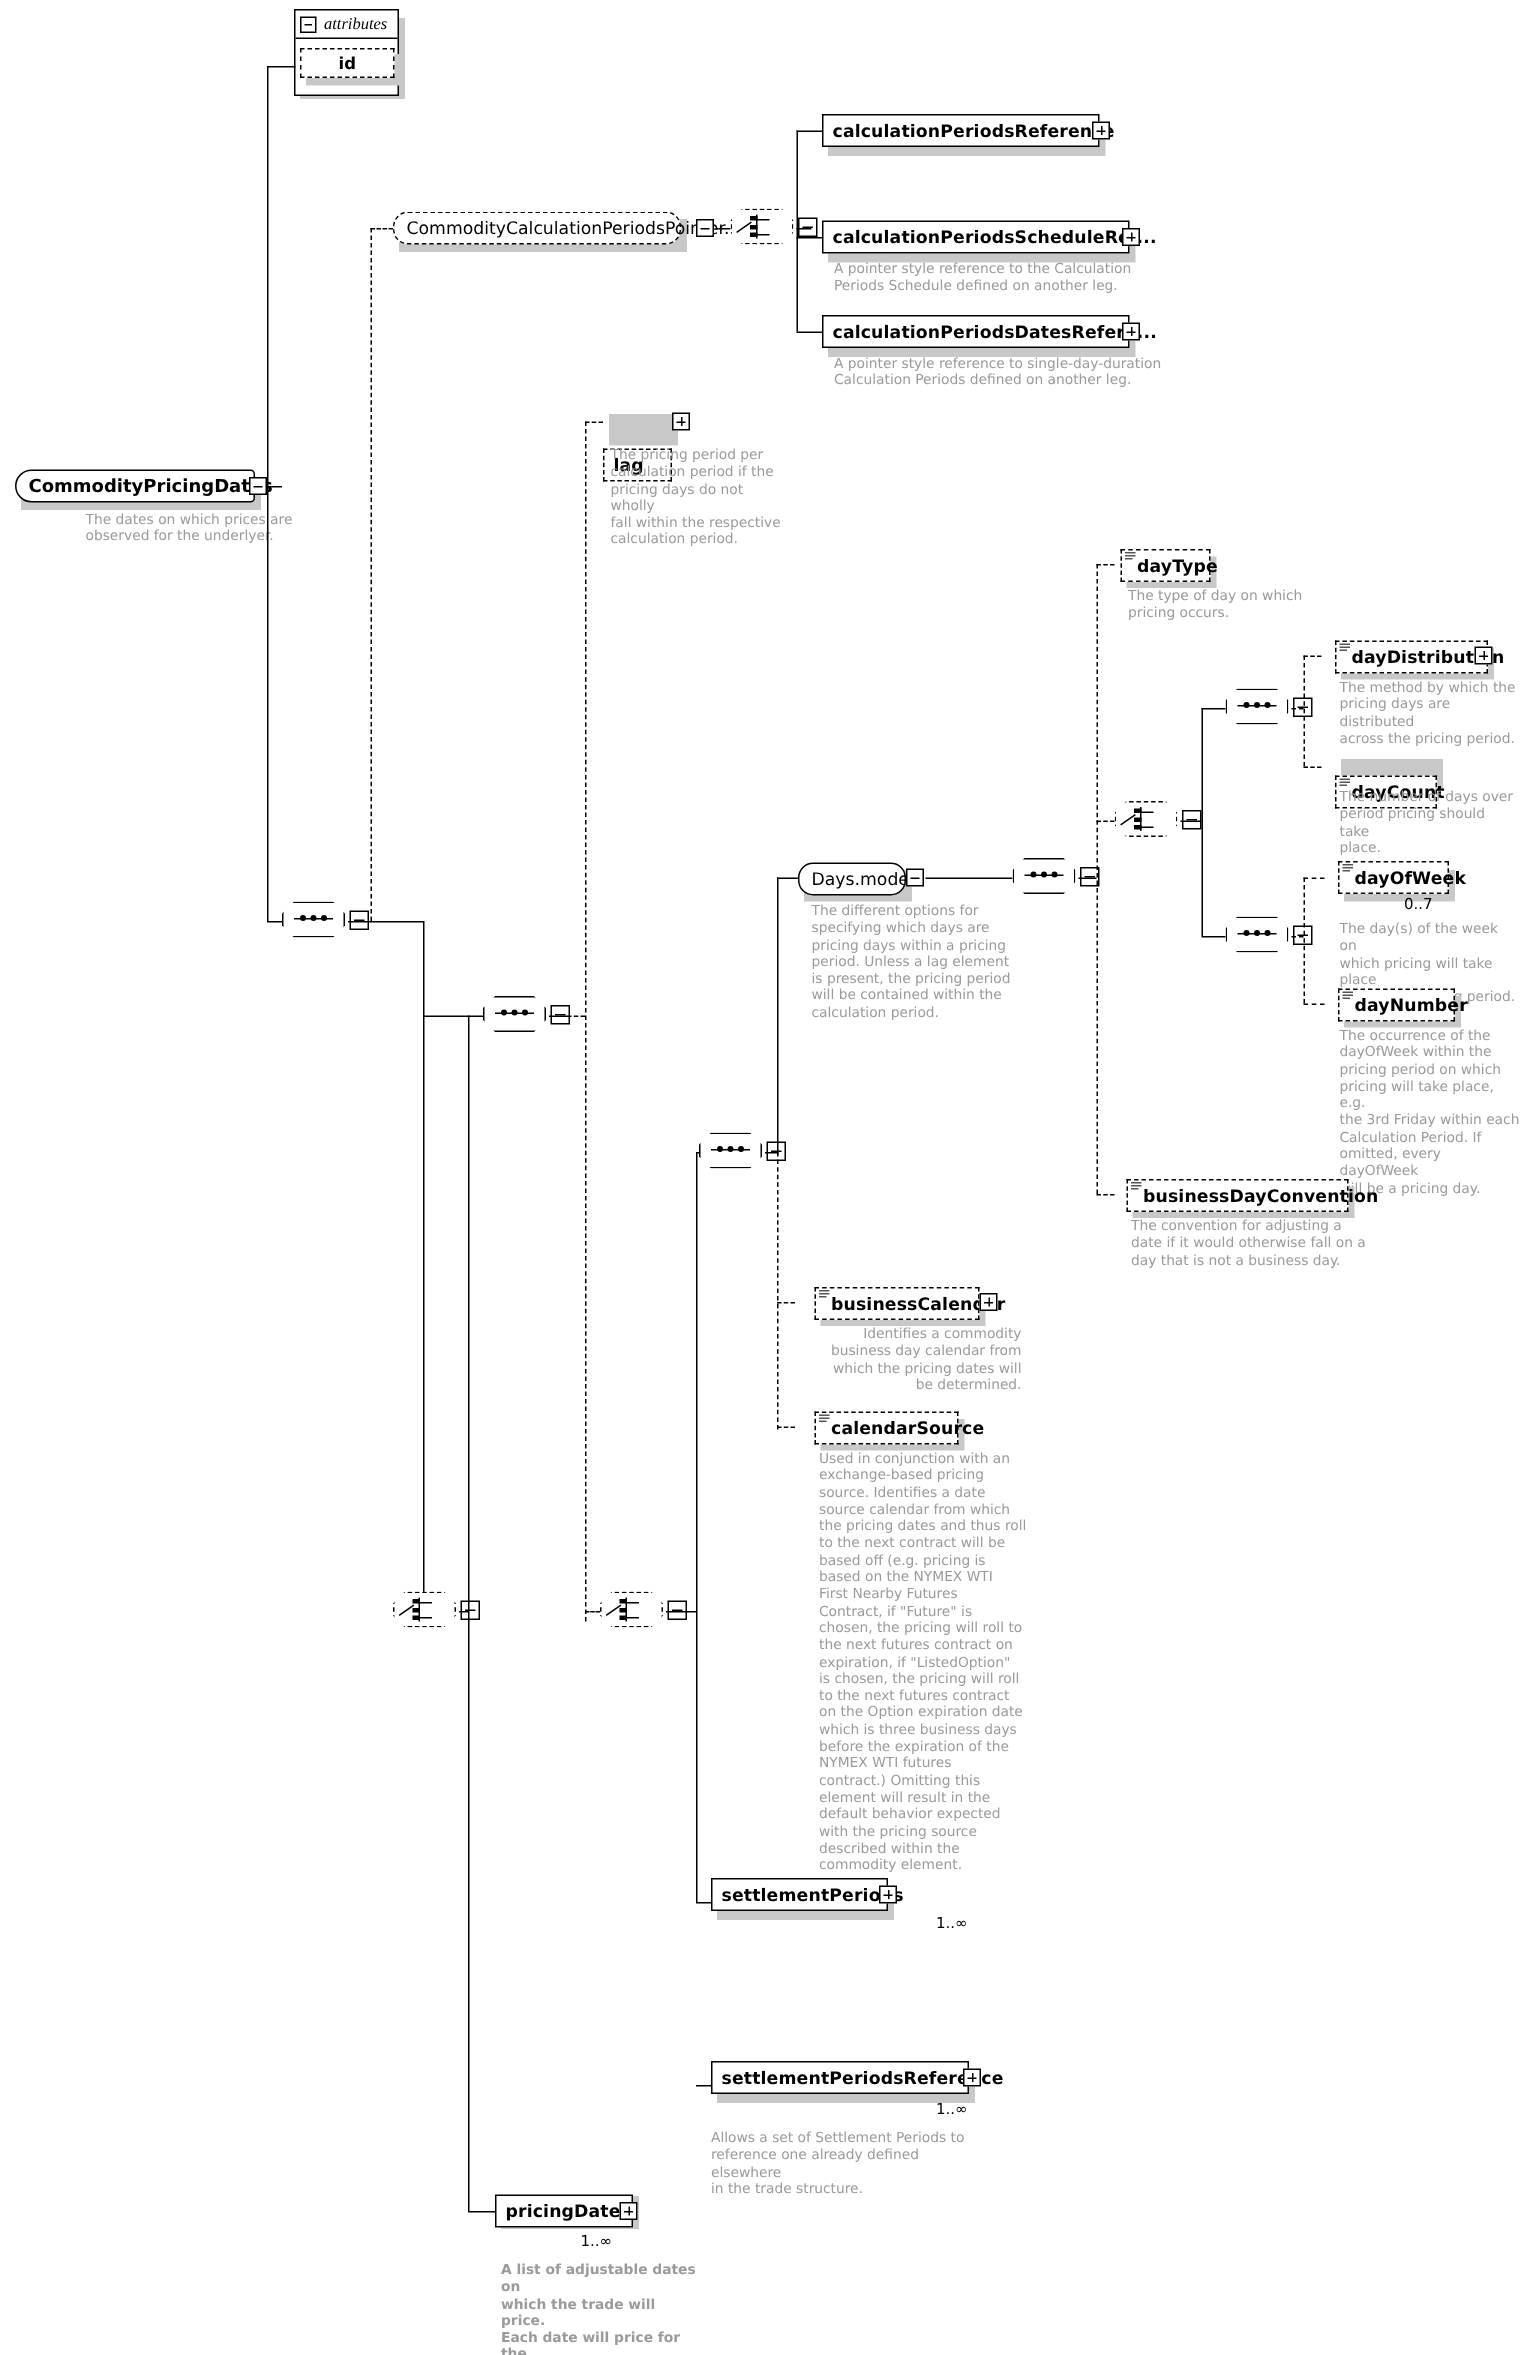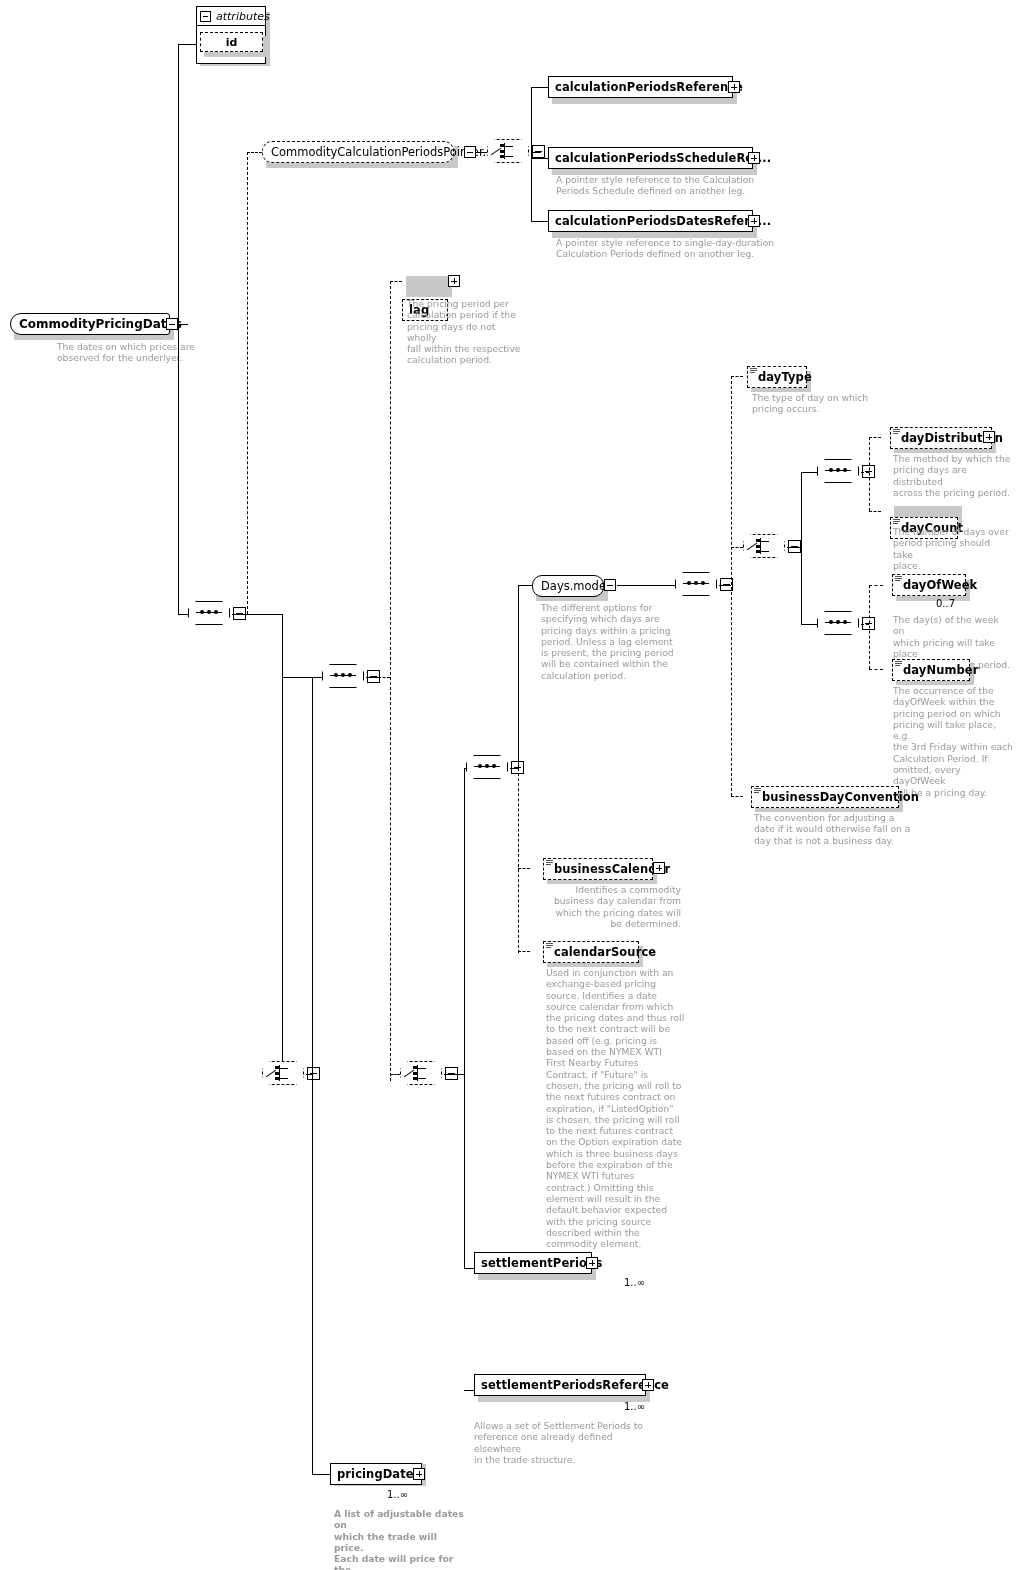--- a/index.html
+++ b/index.html
@@ -28,21 +28,21 @@
   
   .modelbox{position:absolute;box-sizing:border-box;background:#fff;border:1px dashed #000;
             height:22px;border-radius:10px;display:flex;align-items:center;padding:0 8px;
             white-space:nowrap;}
   .modelbox .lbl{font-size:11.5px;}
   .modelbox.solidb{border-style:solid;}
 
   
   .attrbox{position:absolute;box-sizing:border-box;background:#fff;border:1px solid #000;}
   .attrhdr{height:19px;display:flex;align-items:center;gap:5px;padding-left:3px;
-           border-bottom:1px solid #000;box-sizing:border-box;}
+           border-bottom:1px solid #000;box-sizing:border-box;font-family:Liberation Serif, serif;}
   .attrhdr .t{font-size:11px;font-style:italic;color:#000;}
   .attrrow{position:absolute;box-sizing:border-box;border:1px dashed #000;background:#fff;
            height:20px;display:flex;align-items:center;justify-content:center;}
   .attrrow .t{font-size:11px;font-weight:bold;}
 
   
   .sq{width:11px;height:11px;border:1px solid #000;background:#fff;position:relative;
       box-sizing:border-box;display:inline-block;flex:none;}
   .sq::before{content:"";position:absolute;left:2px;top:4px;width:5px;height:1px;background:#000;}
   .sqabs{position:absolute;width:12px;height:12px;border:1px solid #000;background:#fff;box-sizing:border-box;}

